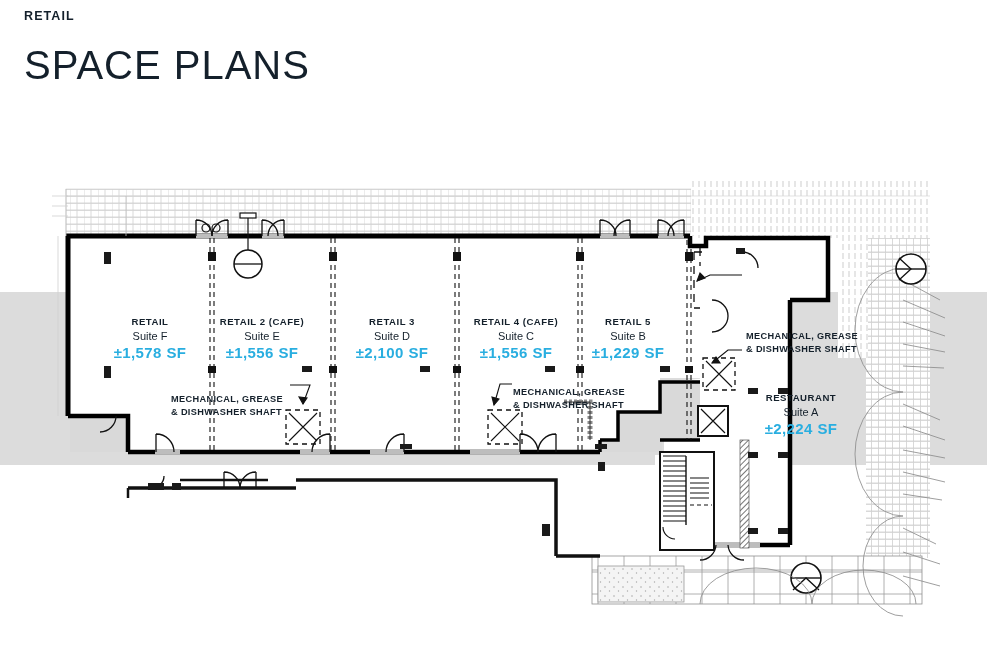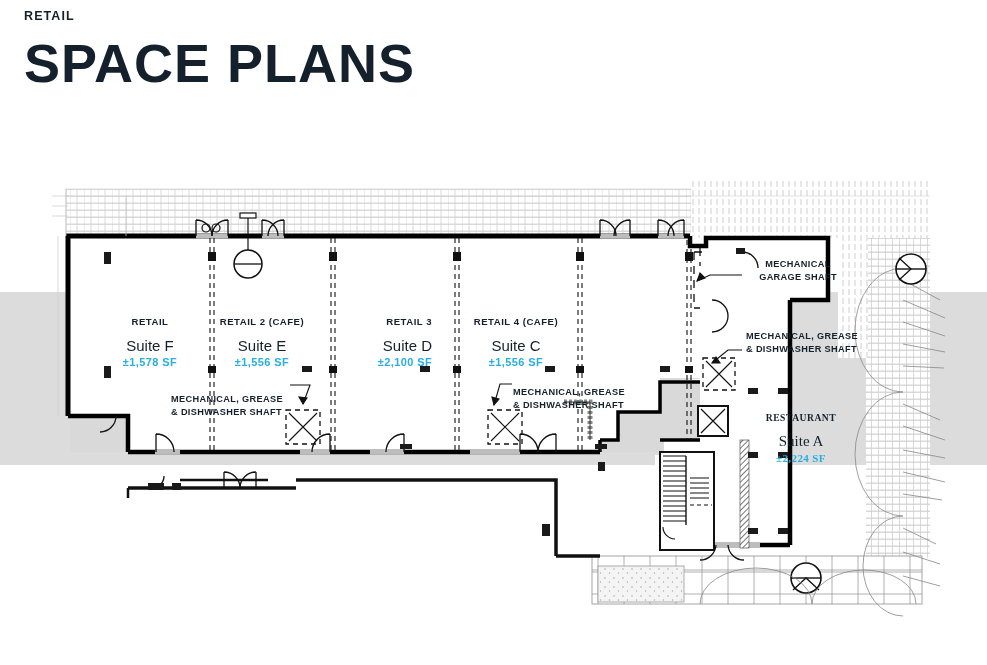--- a/index.html
+++ b/index.html
@@ -3,33 +3,33 @@
 <meta charset="utf-8">
 <style>
   html,body{margin:0;padding:0;background:#ffffff;}
   body{width:987px;height:665px;position:relative;overflow:hidden;
        font-family:"Liberation Sans","DejaVu Sans",sans-serif;color:#14202b;}
   #page{position:absolute;inset:0;background:#fff;}
 
   
   #header{position:absolute;left:24px;top:10px;}
   #eyebrow{font-size:12.5px;font-weight:bold;letter-spacing:1.1px;color:#14202b;line-height:1;}
-  #title{font-size:54px;font-weight:700;letter-spacing:1px;color:#14202b;line-height:1;margin-top:13px;}
+  #title{font-size:40px;font-weight:400;letter-spacing:1px;color:#14202b;line-height:1;margin-top:22px;}
 
   
   #gray-band{position:absolute;left:0;top:292px;width:987px;height:173px;background:#dcdcdc;}
 
   
   #plan{position:absolute;left:0;top:0;width:987px;height:665px;}
 
   
   .lbl{position:absolute;text-align:center;line-height:1.32;}
   .lbl .t1{font-size:9.6px;font-weight:bold;letter-spacing:.5px;color:#14202b;white-space:nowrap;}
-  .lbl .t2{font-size:15px;font-weight:400;color:#14202b;white-space:nowrap;margin-top:7px;}
-  .lbl .t3{font-size:11px;font-weight:bold;letter-spacing:.4px;color:#29aee0;white-space:nowrap;}
+  .lbl .t2{font-size:11px;font-weight:400;color:#14202b;white-space:nowrap;}
+  .lbl .t3{font-size:15px;font-weight:bold;letter-spacing:.4px;color:#29aee0;white-space:nowrap;}
 
   .ann{position:absolute;font-size:9.2px;font-weight:bold;letter-spacing:.35px;
        color:#14202b;line-height:1.45;white-space:nowrap;}
   .ann.c{text-align:center;}
 </style>
 </head>
 <body>
 
 <div id="page">
 
@@ -331,43 +331,44 @@
     <div class="t2">Suite F</div>
     <div class="t3">±1,578 SF</div>
   </div>
 
   <div class="lbl" style="left:202px;top:316px;width:120px;">
     <div class="t1">RETAIL 2 (CAFE)</div>
     <div class="t2">Suite E</div>
     <div class="t3">±1,556 SF</div>
   </div>
 
-  <div class="lbl" style="left:352px;top:316px;width:80px;text-align:right;">
+  <div class="lbl" style="left:352px;top:316px;width:80px;">
     <div class="t1">RETAIL 3</div>
     <div class="t2">Suite D</div>
     <div class="t3">±2,100 SF</div>
   </div>
 
   <div class="lbl" style="left:456px;top:316px;width:120px;text-align:center;">
     <div class="t1">RETAIL 4 (CAFE)</div>
     <div class="t2">Suite C</div>
     <div class="t3">±1,556 SF</div>
   </div>
 
-
-  <div class="lbl" style="left:751px;top:412px;width:100px;font-family:Liberation Serif, serif;">
+  <div class="lbl" style="left:588px;top:316px;width:80px;">
+    <div class="t1">RETAIL 5</div>
+    <div class="t2">Suite B</div>
+    <div class="t3">±1,229 SF</div>
+  </div>
+
+  <div class="lbl" style="left:751px;top:392px;width:100px;">
     <div class="t1">RESTAURANT</div>
     <div class="t2">Suite A</div>
     <div class="t3">±2,224 SF</div>
   </div>
 
-  <div class="ann c" style="left:742px;top:258px;width:112px;">
-    <div>MECHANICAL</div>
-    <div>GARAGE SHAFT</div>
-  </div>
 
   <div class="ann" style="left:746px;top:330px;">
     <div>MECHANICAL, GREASE</div>
     <div>&amp; DISHWASHER SHAFT</div>
   </div>
 
   <div class="ann" style="left:171px;top:393px;">
     <div>MECHANICAL, GREASE</div>
     <div>&amp; DISHWASHER SHAFT</div>
   </div>

